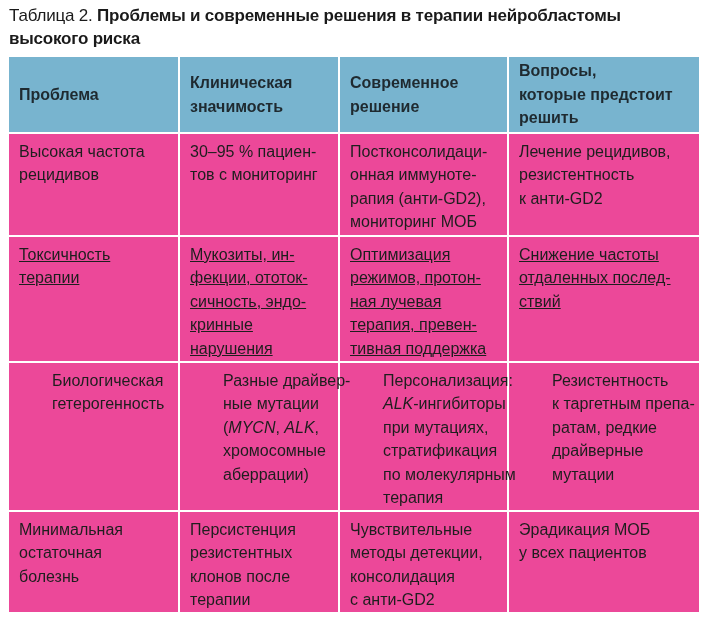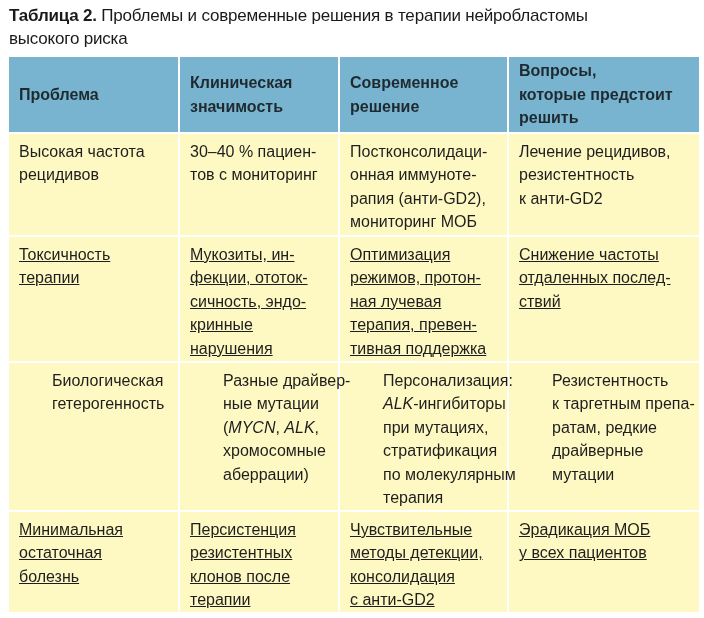--- a/index.html
+++ b/index.html
@@ -1,34 +1,34 @@
 <!DOCTYPE html>
 <html><head>
 <meta charset="utf-8">
 <style>
   html, body { margin: 0; padding: 0; background: #ffffff; }
   body { width: 704px; height: 618px; position: relative; overflow: hidden;
          font-family: "Liberation Sans", sans-serif; color: #1a1a1a; }
   .caption { position: absolute; left: 9px; top: 4px; width: 690px;
              font-size: 17px; line-height: 23px; letter-spacing: -0.2px; }
-  .caption .lead { font-weight: bold; }
-  .caption .title { font-weight: normal; }
+  .caption .lead { font-weight: normal; }
+  .caption .title { font-weight: bold; }
   table.t { position: absolute; left: 9px; top: 57px; width: 690px;
             border-collapse: collapse; table-layout: fixed; }
   table.t th, table.t td { border: 2px solid #ffffff; vertical-align: top;
             font-size: 16px; line-height: 23.4px; padding: 0 6px 0 10px;
             text-align: left; }
   table.t th { background: #78b4cf; font-weight: bold; color: #1f2a30;
             vertical-align: middle; height: 75px; padding-top: 0; }
-  table.t td { background: #fef9c3; font-weight: normal; color: #1e1e1e;
+  table.t td { background: #ec4899; font-weight: normal; color: #1e1e1e;
             padding-top: 6px; }
   table.t tr.r1 td { height: 95px; }
   table.t tr.r2 td { height: 118px; text-decoration: underline; }
   table.t tr.r3 td { height: 141px; padding-left: 43px; }
-  table.t tr.r4 td { height: 94px; text-decoration: underline; }
+  table.t tr.r4 td { height: 94px; }
   table.t th:first-child, table.t td:first-child { border-left: none; }
   table.t th:last-child, table.t td:last-child { border-right: none; }
   table.t tr:first-child th { border-top: none; }
   table.t tr:last-child td { border-bottom: none; }
   .ln { display: block; white-space: nowrap; }
   i { font-style: italic; }
 </style>
 </head>
 <body>
 
@@ -64,21 +64,21 @@
       </th>
     </tr>
   </thead>
   <tbody>
     <tr class="r1">
       <td>
         <span class="ln">Высокая частота</span>
         <span class="ln">рецидивов</span>
       </td>
       <td>
-        <span class="ln">30–40 % пациен-</span>
+        <span class="ln">30–95 % пациен-</span>
         <span class="ln">тов с мониторинг</span>
       </td>
       <td>
         <span class="ln">Постконсолидаци-</span>
         <span class="ln">онная иммуноте-</span>
         <span class="ln">рапия (анти-GD2),</span>
         <span class="ln">мониторинг МОБ</span>
       </td>
       <td>
         <span class="ln">Лечение рецидивов,</span>

